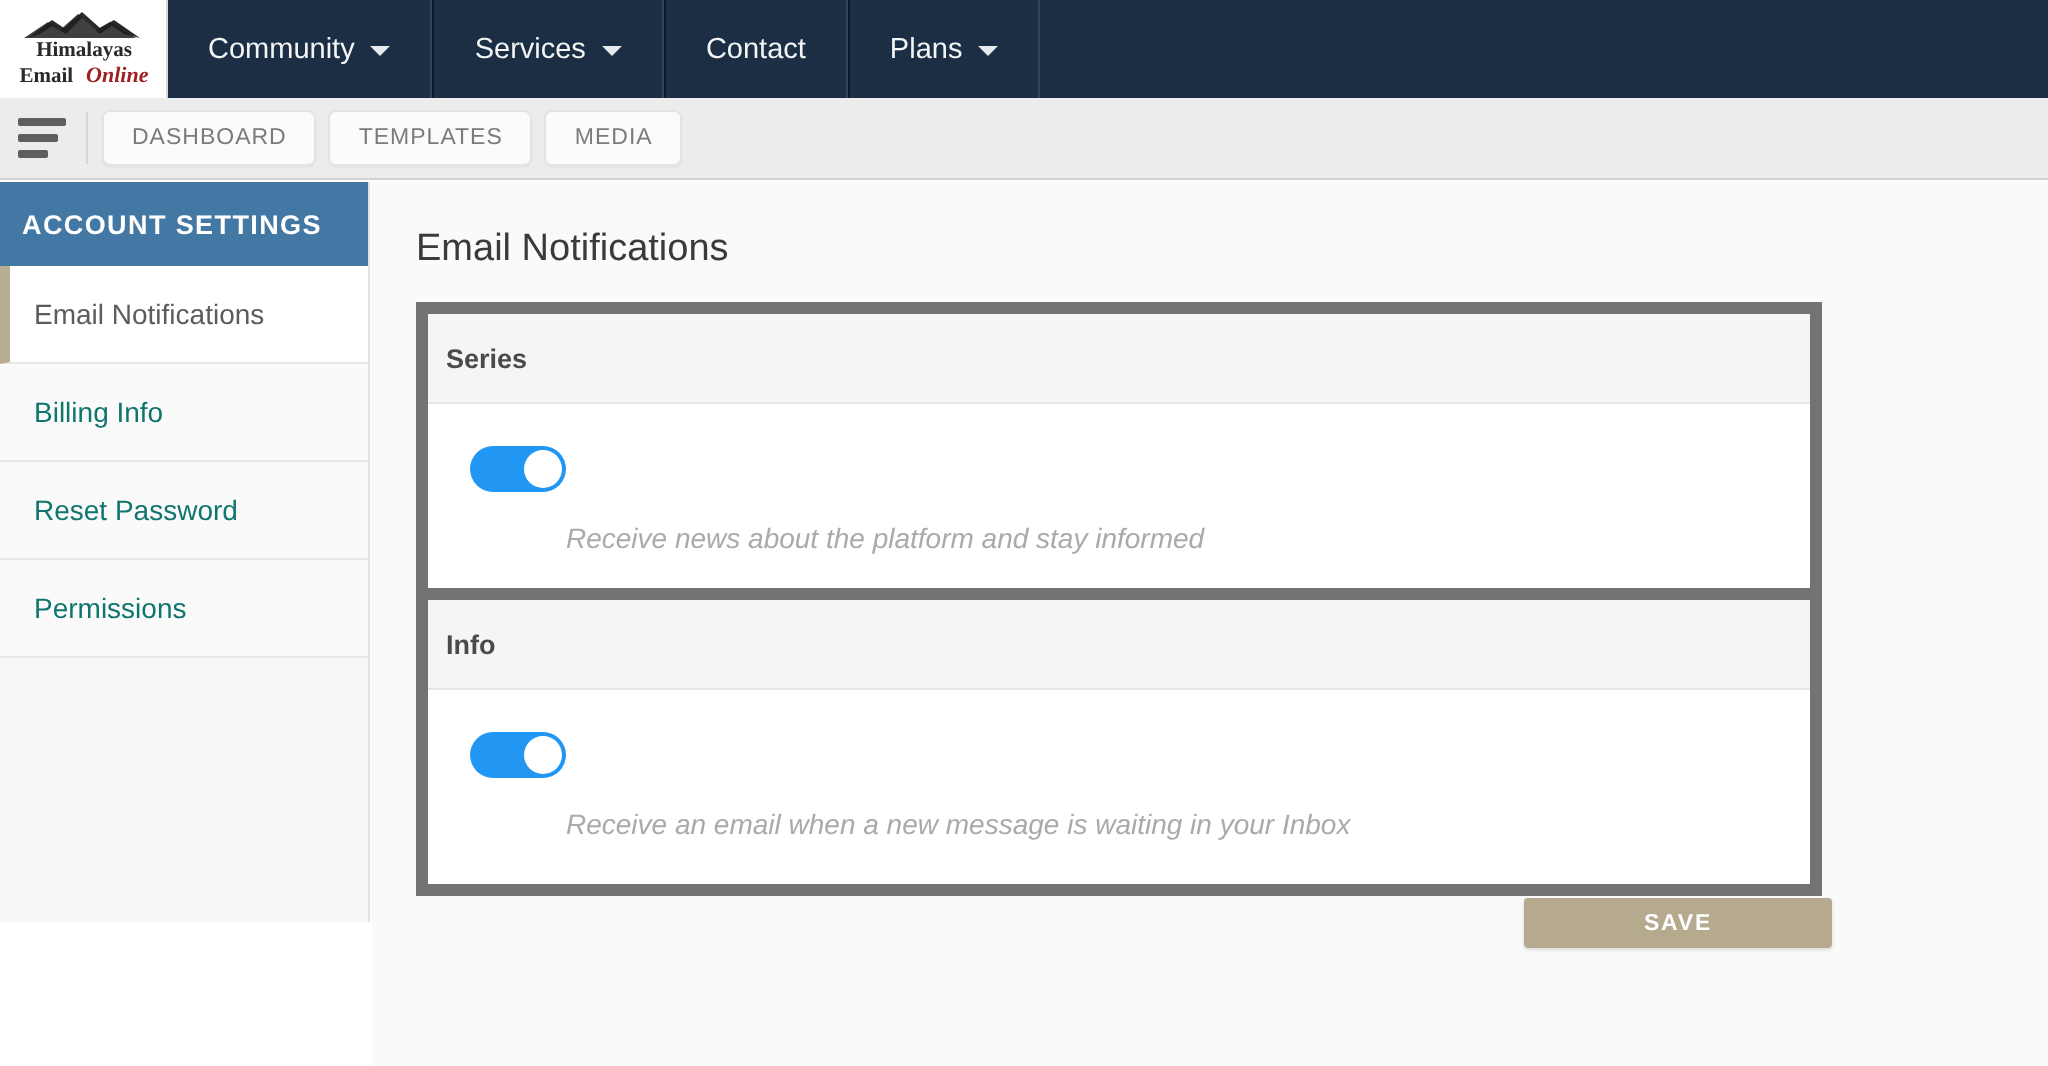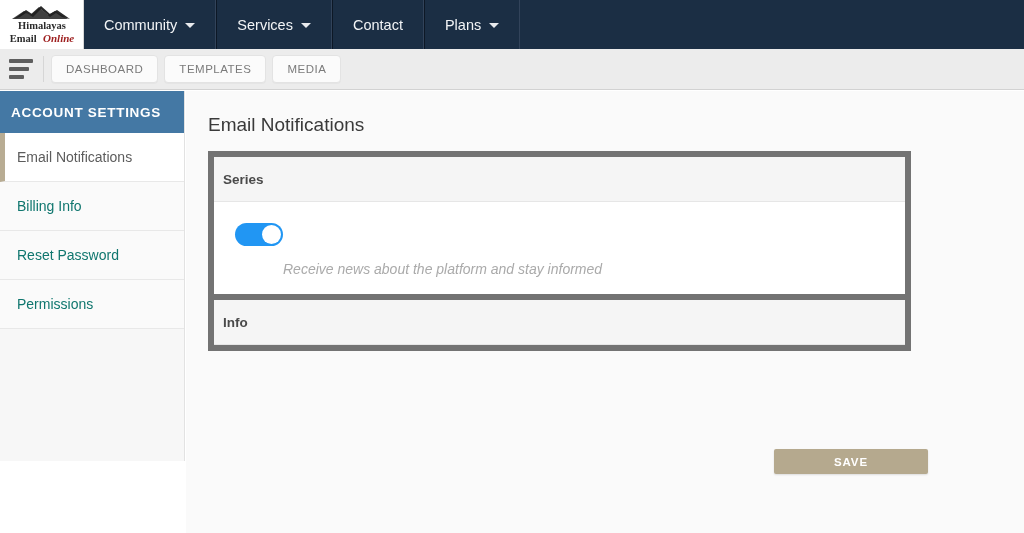--- a/index.html
+++ b/index.html
@@ -226,21 +226,20 @@
     background: #b5a98e;
     border: none;
     border-radius: 2px;
     color: #ffffff;
     font-size: 11.5px;
     font-weight: bold;
     letter-spacing: .9px;
     cursor: pointer;
     box-shadow: 0 1px 2px rgba(0,0,0,.12);
     font-family: "Liberation Sans", sans-serif;
-    margin-left: 12px;
   }
 </style>
 </head>
 <body>
 
 <div class="topnav">
 
   <div class="logo-panel">
     <div class="logo-inner">
       <svg class="logo-mtn" width="60" height="15" viewBox="0 0 60 15">
@@ -311,16 +310,22 @@
     <div class="panel-body">
       <div class="toggle">
         <span class="knob"></span>
       </div>
       <div class="help">Receive news about the platform and stay informed</div>
     </div>
   </div>
 
   <div class="panel" id="panel-inbox">
     <div class="panel-head">Info</div>
+    <div class="panel-body">
+      <div class="toggle">
+        <span class="knob"></span>
+      </div>
+      <div class="help">Receive an email when a new message is waiting in your Inbox</div>
+    </div>
   </div>
 
   <button class="save-btn">SAVE</button>
 </div>
 
 </body></html>

